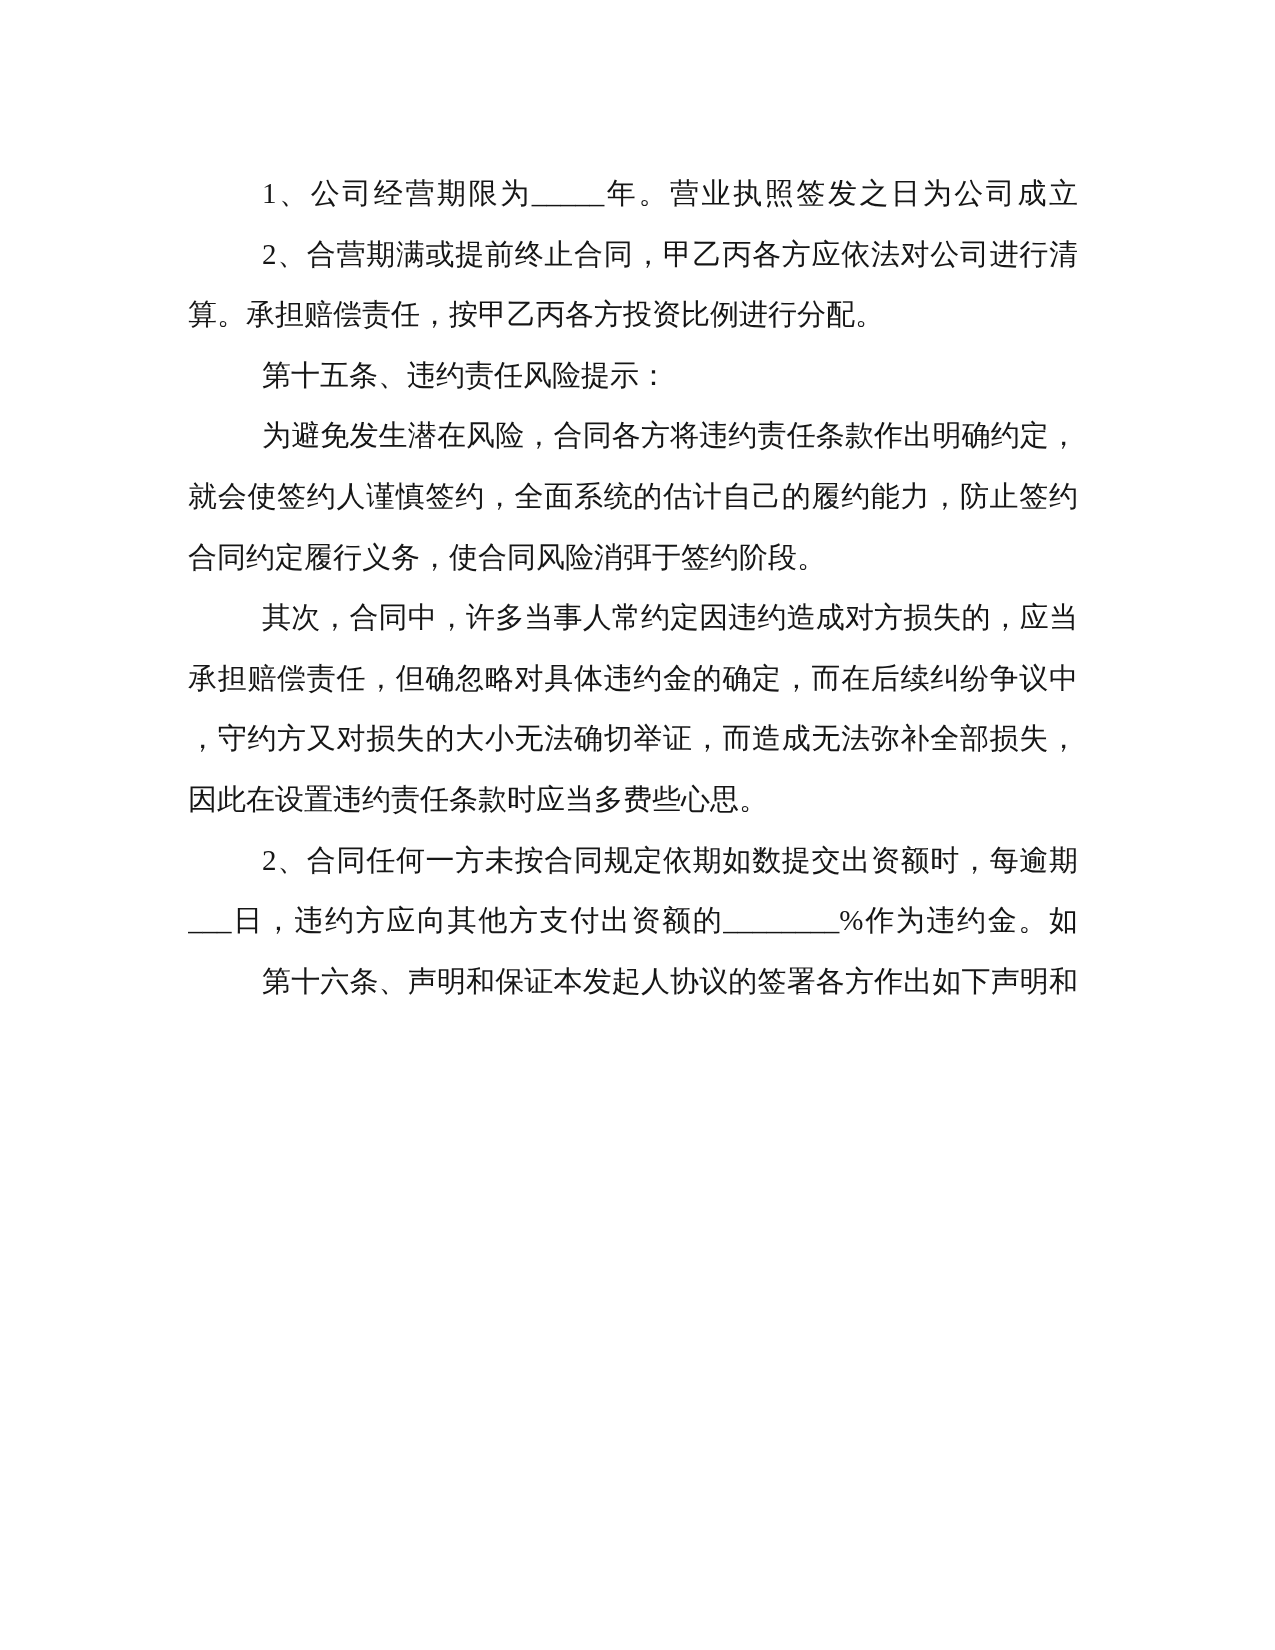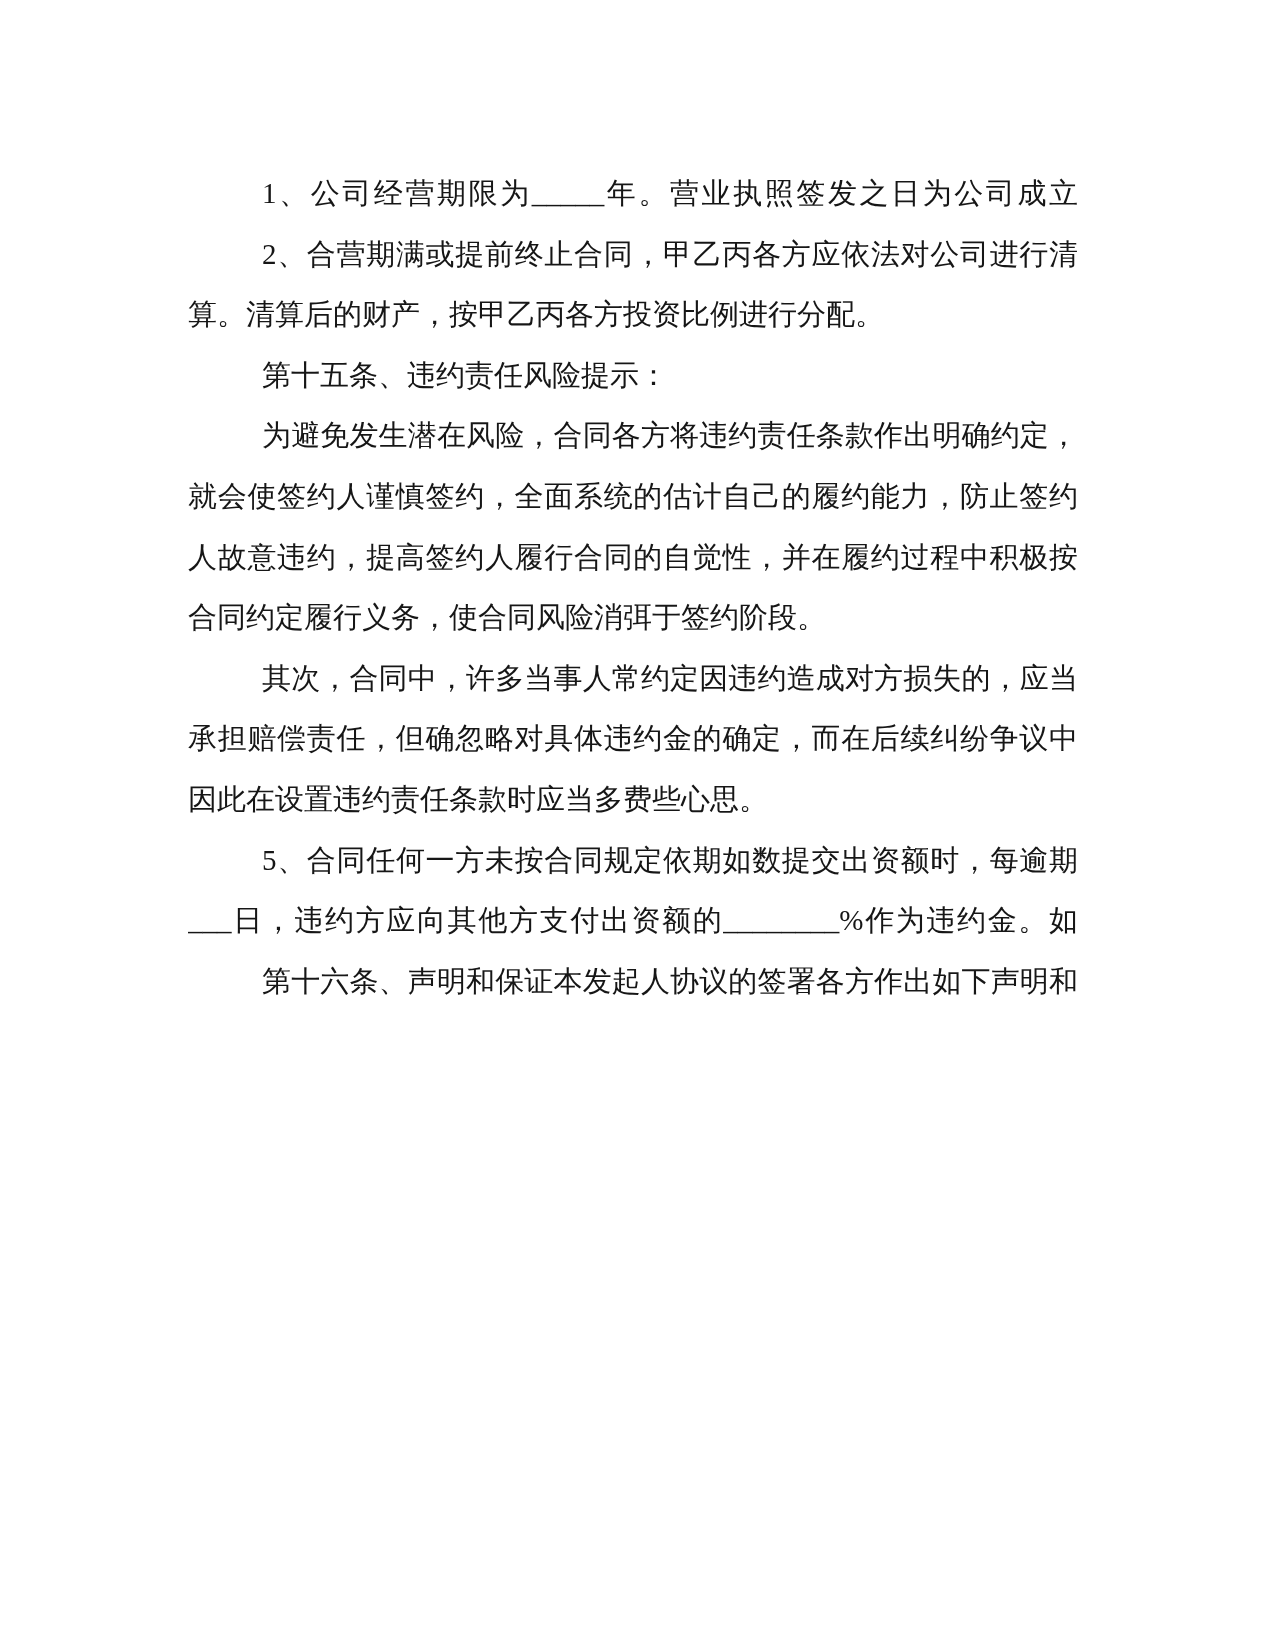--- a/index.html
+++ b/index.html
@@ -42,38 +42,38 @@
 </head>
 <body>
 
 <div class="page" style="color: rgb(22, 22, 22); background: rgb(255, 255, 255);">
   <div id="doc-body">
       <div class="para">
         <div class="line indent fill">1、公司经营期限为_____年。营业执照签发之日为公司成立</div>
       </div>
       <div class="para">
         <div class="line indent fill">2、合营期满或提前终止合同，甲乙丙各方应依法对公司进行清</div>
-        <div class="line">算。清算后的财产，按甲乙丙各方投资比例进行分配。</div>
+        <div class="line">算。承担赔偿责任，按甲乙丙各方投资比例进行分配。</div>
       </div>
       <div class="para">
         <div class="line indent">第十五条、违约责任风险提示：</div>
       </div>
       <div class="para">
         <div class="line indent fill">为避免发生潜在风险，合同各方将违约责任条款作出明确约定，</div>
         <div class="line fill">就会使签约人谨慎签约，全面系统的估计自己的履约能力，防止签约</div>
-        <div class="line fill">人故意违约，提高签约人履行合同的自觉性，并在履约过程中积极按</div>
         <div class="line">合同约定履行义务，使合同风险消弭于签约阶段。</div>
       </div>
       <div class="para">
         <div class="line indent fill">其次，合同中，许多当事人常约定因违约造成对方损失的，应当</div>
         <div class="line fill">承担赔偿责任，但确忽略对具体违约金的确定，而在后续纠纷争议中</div>
+        <div class="line fill">，守约方又对损失的大小无法确切举证，而造成无法弥补全部损失，</div>
         <div class="line">因此在设置违约责任条款时应当多费些心思。</div>
       </div>
       <div class="para">
-        <div class="line indent fill">5、合同任何一方未按合同规定依期如数提交出资额时，每逾期</div>
+        <div class="line indent fill">2、合同任何一方未按合同规定依期如数提交出资额时，每逾期</div>
         <div class="line fill">___日，违约方应向其他方支付出资额的________%作为违约金。如</div>
       </div>
       <div class="para">
       </div>
       <div class="para">
         <div class="line indent fill">第十六条、声明和保证本发起人协议的签署各方作出如下声明和</div>
       </div>
     </div>
 </div>
 

